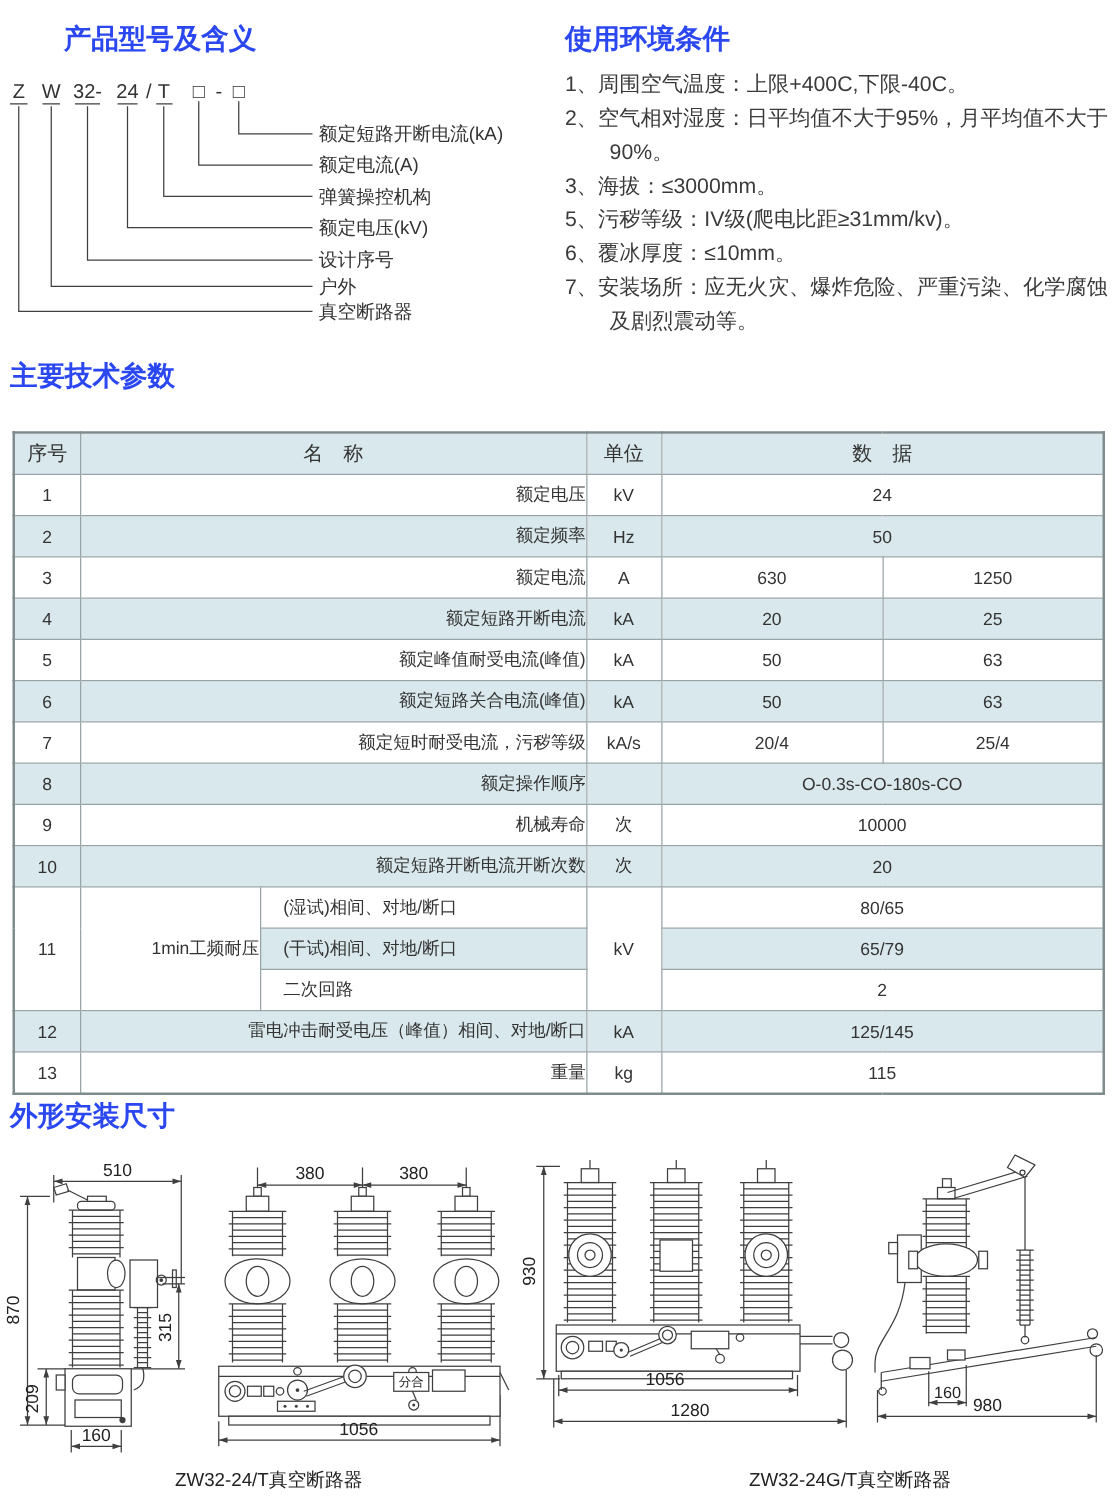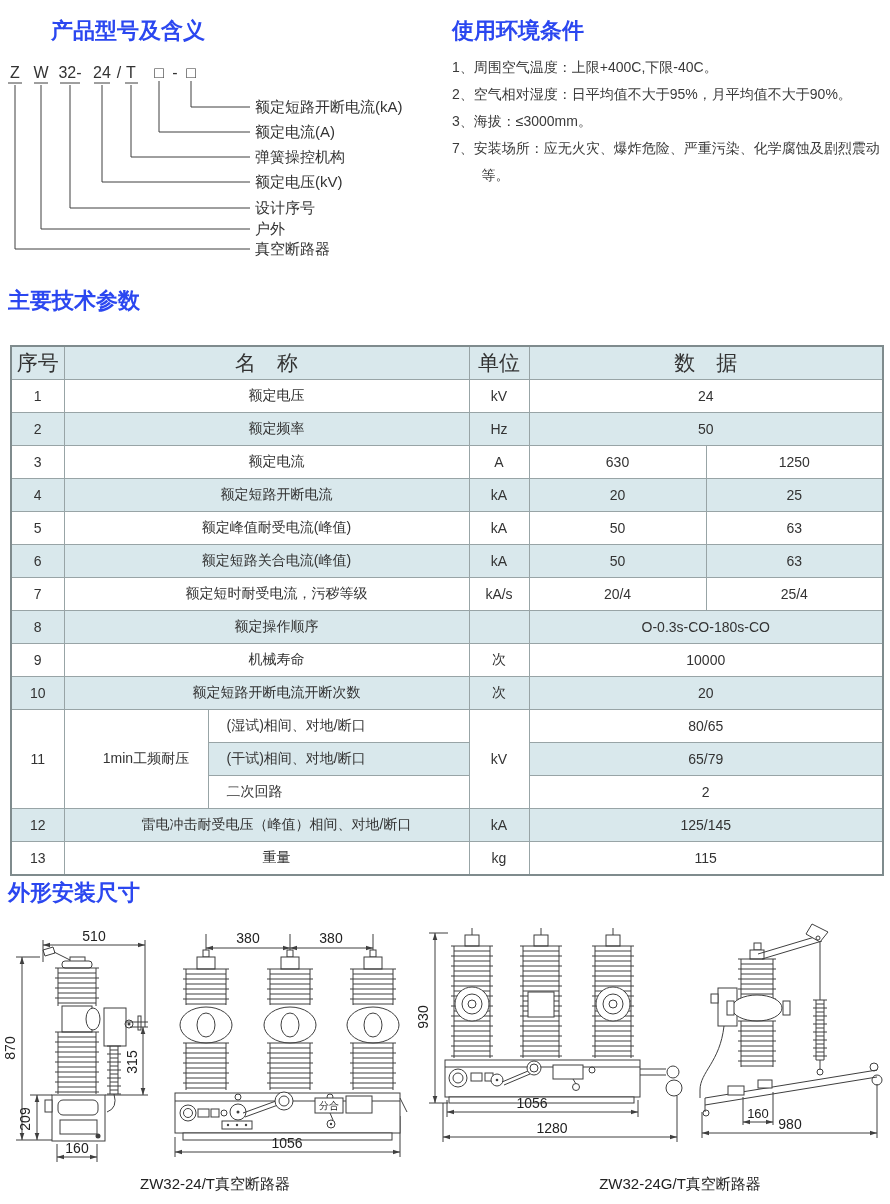--- a/index.html
+++ b/index.html
@@ -1,30 +1,30 @@
 <!DOCTYPE html>
 <html style="--accent: #2b47f0; --alt: #d9e8ec; --bd: #98a4a6;"><head>
 <meta charset="utf-8">
 <style>
   :root{ --accent:#2b47f0; --alt:#d9e8ec; --bd:#98a4a6; }
   html,body{margin:0;padding:0;}
   body{width:890px;height:1204px;position:relative;background:#fff;
        font-family:"Liberation Sans","DejaVu Sans",sans-serif;color:#333;overflow:hidden;}
   .sec-title{position:absolute;font-size:22px;font-weight:bold;color:var(--accent);white-space:nowrap;}
   
-  .env-list{position:absolute;left:452px;top:54px;width:436px;font-size:14px;color:#3a3a3a;}
+  .env-list{position:absolute;left:452px;top:54px;width:436px;font-size:17px;color:#3a3a3a;}
   .env-item{line-height:27px;padding-left:2.1em;text-indent:-2.1em;}
   
   table.params{position:absolute;left:10px;top:345px;width:872px;border-collapse:collapse;
                table-layout:fixed;border:2px solid #7f8b8d;}
   table.params td{border:1px solid var(--bd);height:32px;font-size:14px;text-align:center;
                   padding:0;overflow:hidden;white-space:nowrap;}
-  table.params td.name{text-align:center;padding-left:20px;}
+  table.params td.name{text-align:right;padding-left:20px;}
   table.params td.sub{text-align:left;padding-left:18px;}
-  table.params tr.hd td{background:var(--alt);font-size:21px;}
+  table.params tr.hd td{background:var(--alt);font-size:16px;}
   table.params tr.alt td{background:var(--alt);}
   table.params tr td[rowspan]{background:#fff;}
   
   svg{position:absolute;}
   .ln{stroke:#3f3f3f;fill:none;stroke-width:1;}
   .wh{fill:#fff;stroke:#3f3f3f;stroke-width:1;}
   .bk{fill:#3f3f3f;stroke:none;}
   text{font-family:"Liberation Sans","DejaVu Sans",sans-serif;}
   .code{font-size:16px;fill:#333;text-anchor:middle;}
   .lbl{font-size:15px;fill:#333;}
@@ -58,20 +58,22 @@
   <text class="lbl" x="255" y="132">额定电压(kV)</text>
   <text class="lbl" x="255" y="158">设计序号</text>
   <text class="lbl" x="255" y="179">户外</text>
   <text class="lbl" x="255" y="199">真空断路器</text>
 </svg>
 
 <div class="env-list">
   <div class="env-item">1、周围空气温度：上限+400C,下限-40C。</div>
   <div class="env-item">2、空气相对湿度：日平均值不大于95%，月平均值不大于90%。</div>
   <div class="env-item">3、海拔：≤3000mm。</div>
+  <div class="env-item">5、污秽等级：IV级(爬电比距≥31mm/kv)。</div>
+  <div class="env-item">6、覆冰厚度：≤10mm。</div>
   <div class="env-item">7、安装场所：应无火灾、爆炸危险、严重污染、化学腐蚀及剧烈震动等。</div>
 </div>
 
 <table class="params">
   <colgroup>
       <col style="width:53px">
       <col style="width:144px">
       <col style="width:261px">
       <col style="width:60px">
       <col style="width:177px">

